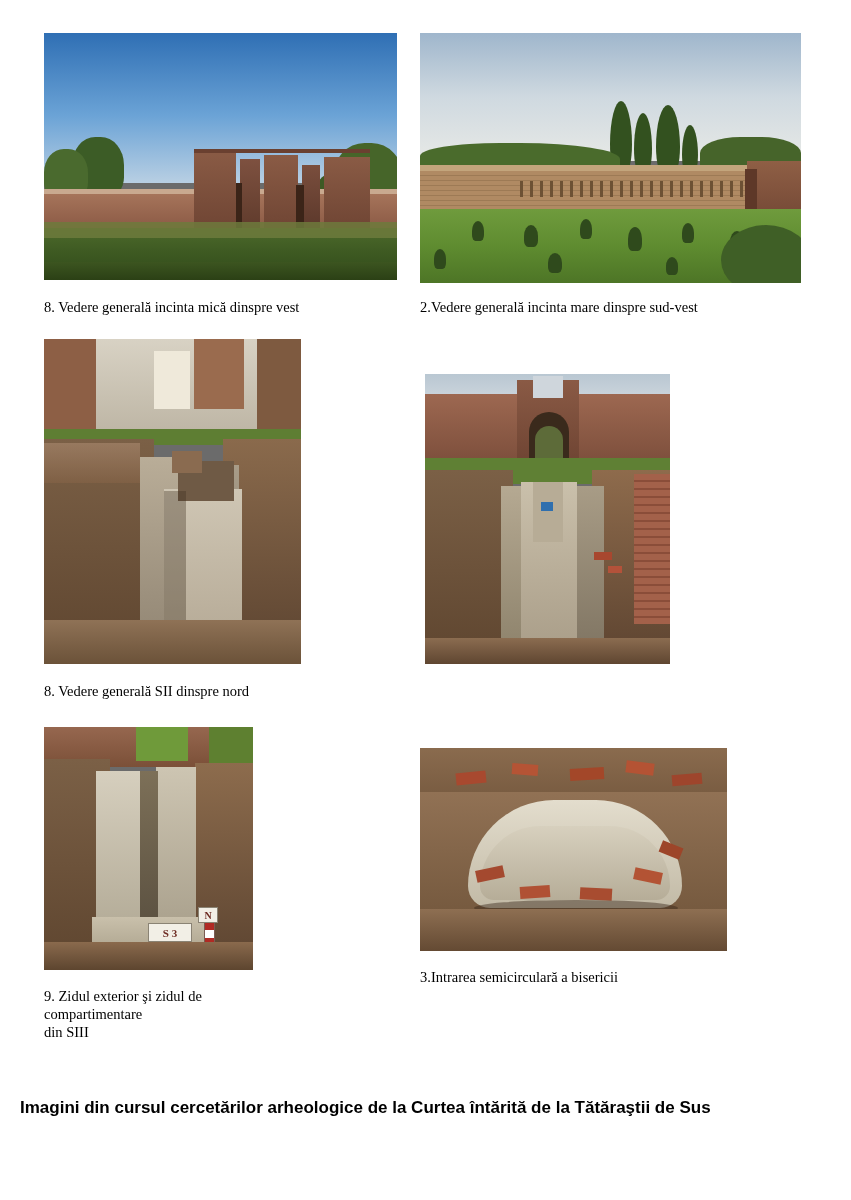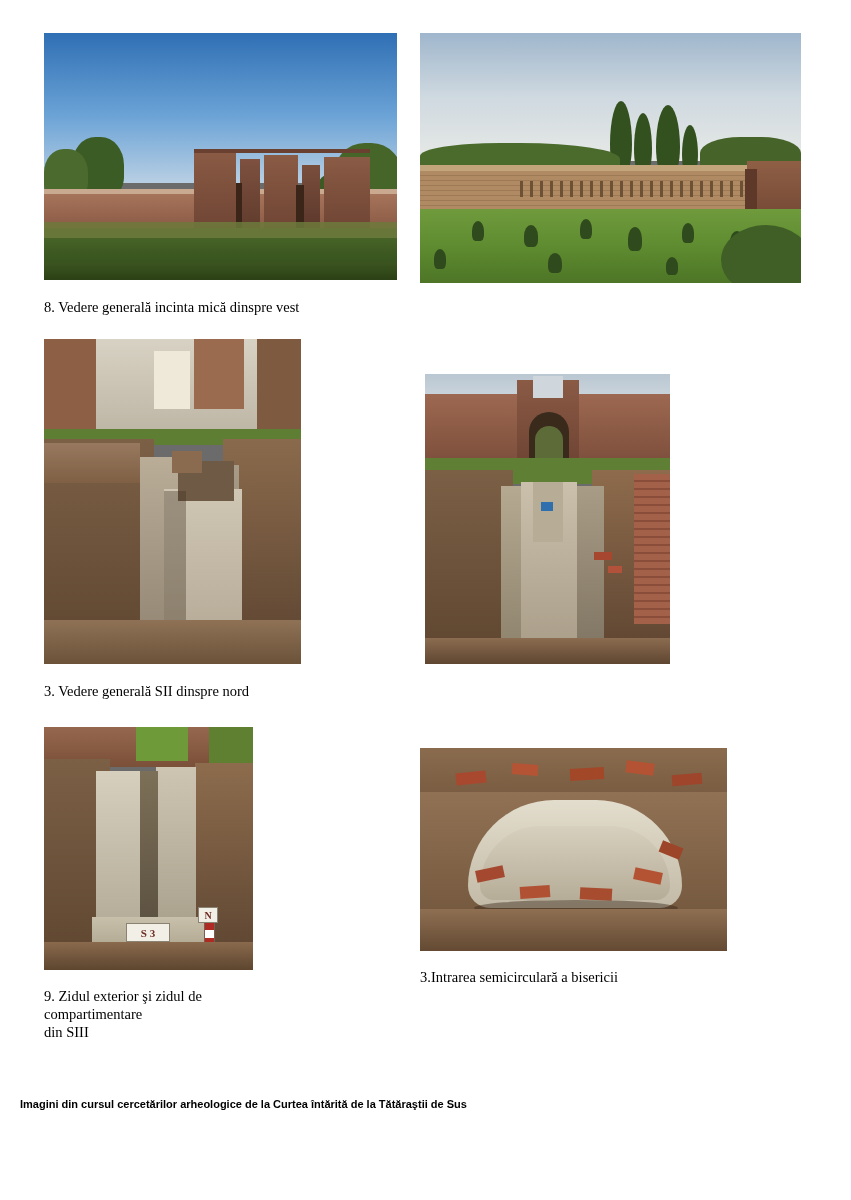--- a/index.html
+++ b/index.html
@@ -117,21 +117,21 @@
       #b02a24 8px, #b02a24 16px
     );
     border: 1px solid #7a5c53;
   }
 
   
   .footer-text {
     position: absolute;
     font-family: "Liberation Sans", sans-serif;
     font-weight: bold;
-    font-size: 11px;
+    font-size: 17px;
     color: #000;
     white-space: nowrap;
   }
 </style>
 </head>
 <body>
 
 <div class="page">
 
   <div class="fig" style="left:44px; top:33px; width:353px;">
@@ -192,20 +192,21 @@
       <div class="layer" style="left:160px; bottom:44px; width:12px; height:20px; background:#2f4a1c; border-radius:50% 50% 30% 30%;"></div>
       <div class="layer" style="left:208px; bottom:32px; width:14px; height:24px; background:#2f4a1c; border-radius:50% 50% 30% 30%;"></div>
       <div class="layer" style="left:262px; bottom:40px; width:12px; height:20px; background:#2f4a1c; border-radius:50% 50% 30% 30%;"></div>
       <div class="layer" style="left:310px; bottom:30px; width:14px; height:22px; background:#2f4a1c; border-radius:50% 50% 30% 30%;"></div>
       <div class="layer" style="left:14px; bottom:14px; width:12px; height:20px; background:#2f4a1c; border-radius:50% 50% 30% 30%;"></div>
       <div class="layer" style="left:128px; bottom:10px; width:14px; height:20px; background:#2f4a1c; border-radius:50% 50% 30% 30%;"></div>
       <div class="layer" style="left:246px; bottom:8px; width:12px; height:18px; background:#2f4a1c; border-radius:50% 50% 30% 30%;"></div>
 
       <div class="layer shrub" style="right:-10px; bottom:-12px; width:90px; height:70px; background:#3f5f26;"></div>
     </div>
+    <div class="caption" style="margin-top:15px;">2.Vedere generală incinta mare dinspre sud-vest</div>
   </div>
 
   <div class="fig" style="left:44px; top:339px; width:257px;">
     <div class="photo" style="width:257px; height:325px;">
 
       <div class="layer" style="left:0; top:0; width:257px; height:96px; background:linear-gradient(#d8d2c4,#bdb5a4);"></div>
       <div class="layer" style="left:0; top:0; width:52px; height:96px; background:#8d5f45;"></div>
       <div class="layer" style="left:150px; top:0; width:50px; height:70px; background:#9a6b4e;"></div>
       <div class="layer" style="left:110px; top:12px; width:36px; height:58px; background:#efe9da;"></div>
       <div class="layer" style="right:0; top:0; width:44px; height:92px; background:#7e5a40;"></div>
@@ -222,21 +223,21 @@
 
       <div class="layer trench-floor" style="left:120px; top:150px; width:78px; height:175px;"></div>
 
       <div class="layer" style="left:134px; top:122px; width:56px; height:40px; background:#6f5a45;"></div>
       <div class="layer" style="left:128px; top:112px; width:30px; height:22px; background:#8a6b50;"></div>
 
       <div class="layer" style="left:120px; top:152px; width:22px; height:173px; background:rgba(60,45,30,.35);"></div>
 
       <div class="layer" style="left:0; bottom:0; width:257px; height:44px; background:linear-gradient(#8f7256,#6b5239);"></div>
     </div>
-    <div class="caption" style="margin-top:18px;">3. Vedere generală SII dinspre nord</div>
+    <div class="caption" style="margin-top:18px;">8. Vedere generală SII dinspre nord</div>
   </div>
 
   <div class="fig" style="left:425px; top:374px; width:245px;">
     <div class="photo" style="width:245px; height:290px;">
 
       <div class="layer" style="left:0; top:0; width:245px; height:34px; background:linear-gradient(#b9c7d2,#d3dae0);"></div>
 
       <div class="layer brickwall" style="left:0; top:20px; width:245px; height:68px; background:linear-gradient(#9d6851,#7d4f3c);"></div>
 
       <div class="layer" style="left:92px; top:6px; width:62px; height:92px; background:linear-gradient(#8a5a45,#6c4231);"></div>
@@ -276,21 +277,21 @@
       <div class="layer soil" style="left:0; top:32px; width:66px; height:211px;"></div>
       <div class="layer soil" style="right:0; top:36px; width:58px; height:207px; background:linear-gradient(#8d6c4d,#5b4330);"></div>
 
       <div class="layer" style="left:52px; top:44px; width:46px; height:160px; background:linear-gradient(#d6cfbe,#b3ab97);"></div>
       <div class="layer" style="left:112px; top:40px; width:40px; height:166px; background:linear-gradient(#cdc5b2,#a9a08c);"></div>
 
       <div class="layer" style="left:96px; top:44px; width:18px; height:162px; background:linear-gradient(#7d7058,#5a5040);"></div>
 
       <div class="layer" style="left:48px; top:190px; width:120px; height:36px; background:linear-gradient(#c9c0ab,#ada48e);"></div>
 
-      <div class="label-tag" style="position:absolute; left:82px; top:196px; width:42px; height:17px; font-size:11px;">S 3</div>
+      <div class="label-tag" style="position:absolute; left:104px; top:196px; width:42px; height:17px; font-size:11px;">S 3</div>
 
       <div class="ranging-rod" style="position:absolute; left:160px; top:190px; width:9px; height:52px;"></div>
       <div class="layer label-tag" style="left:154px; top:180px; width:18px; height:14px; font-size:10px;">N</div>
 
       <div class="layer" style="left:0; bottom:0; width:209px; height:28px; background:linear-gradient(#8a6a4d,#5d452f);"></div>
     </div>
     <div class="caption" style="margin-top:17px;">9. Zidul exterior şi zidul de compartimentare
      din SIII</div>
   </div>
 

